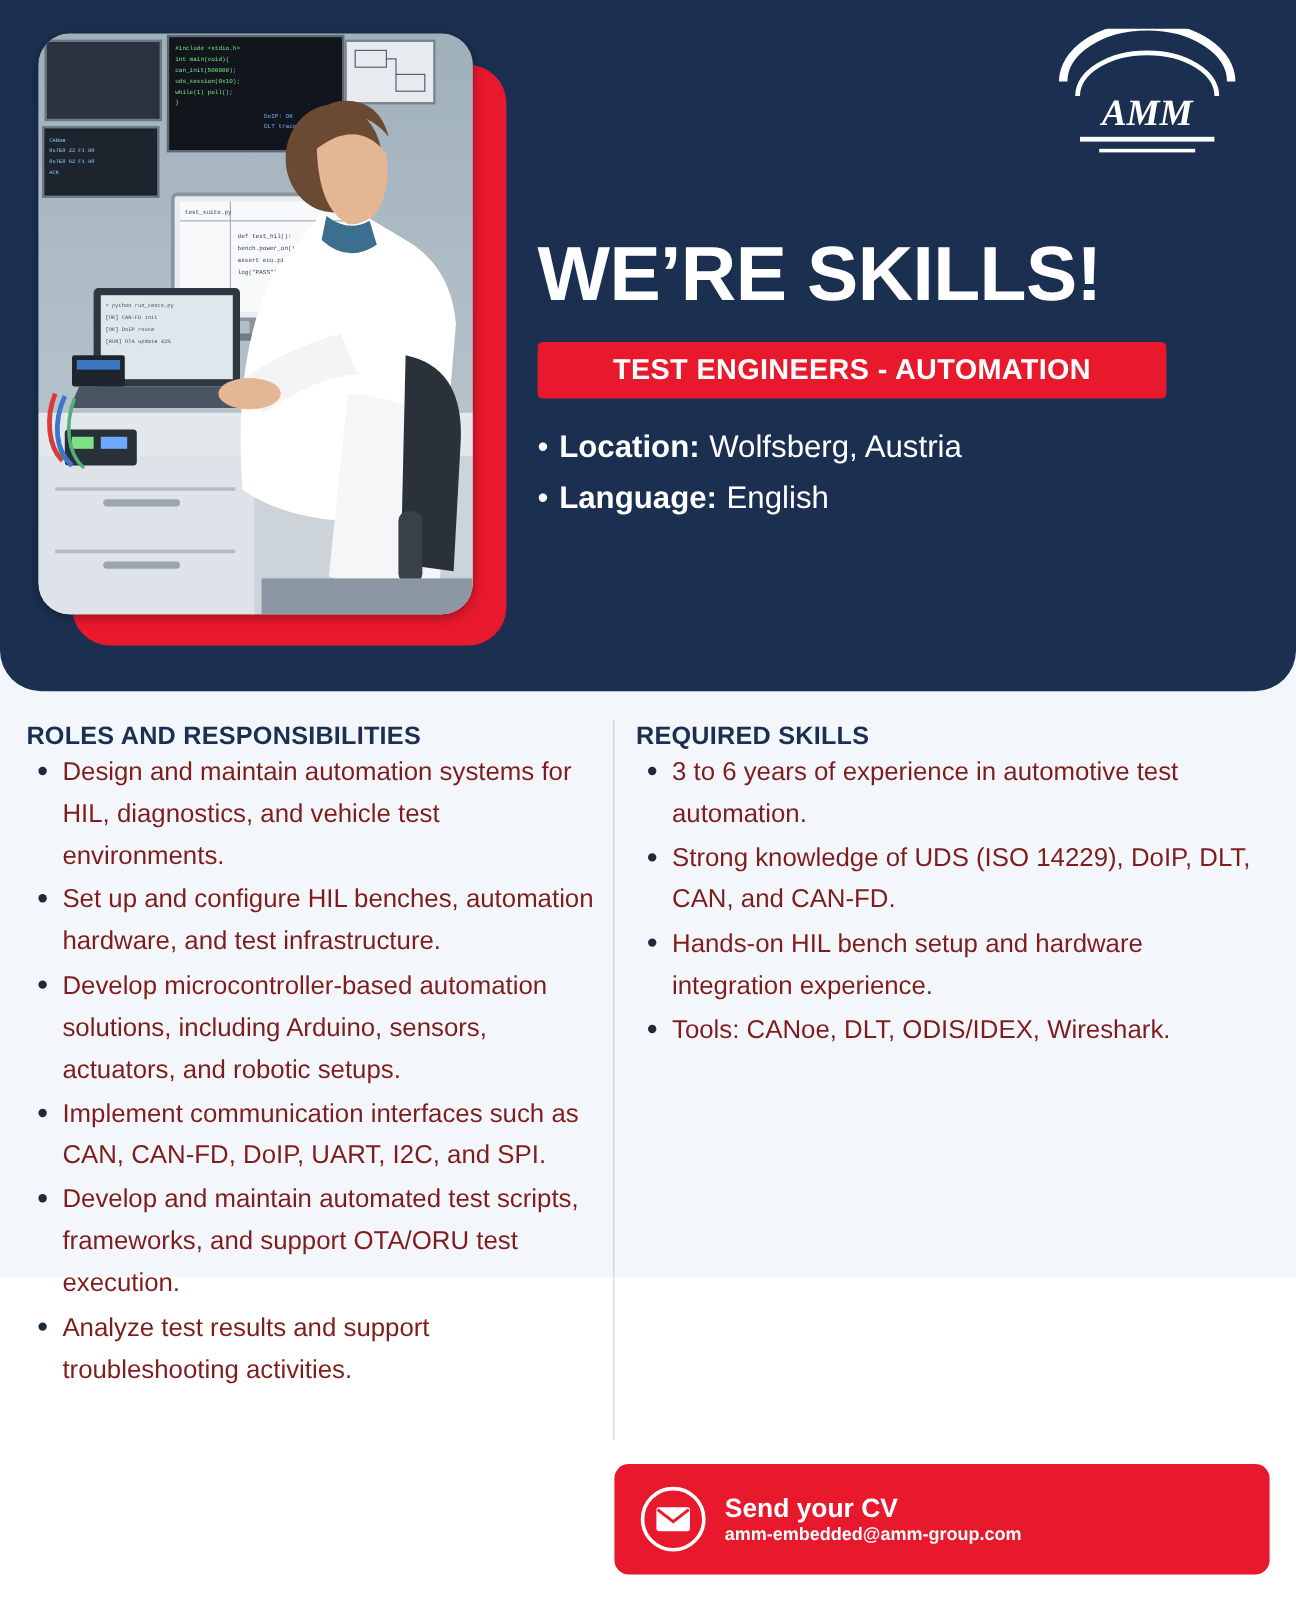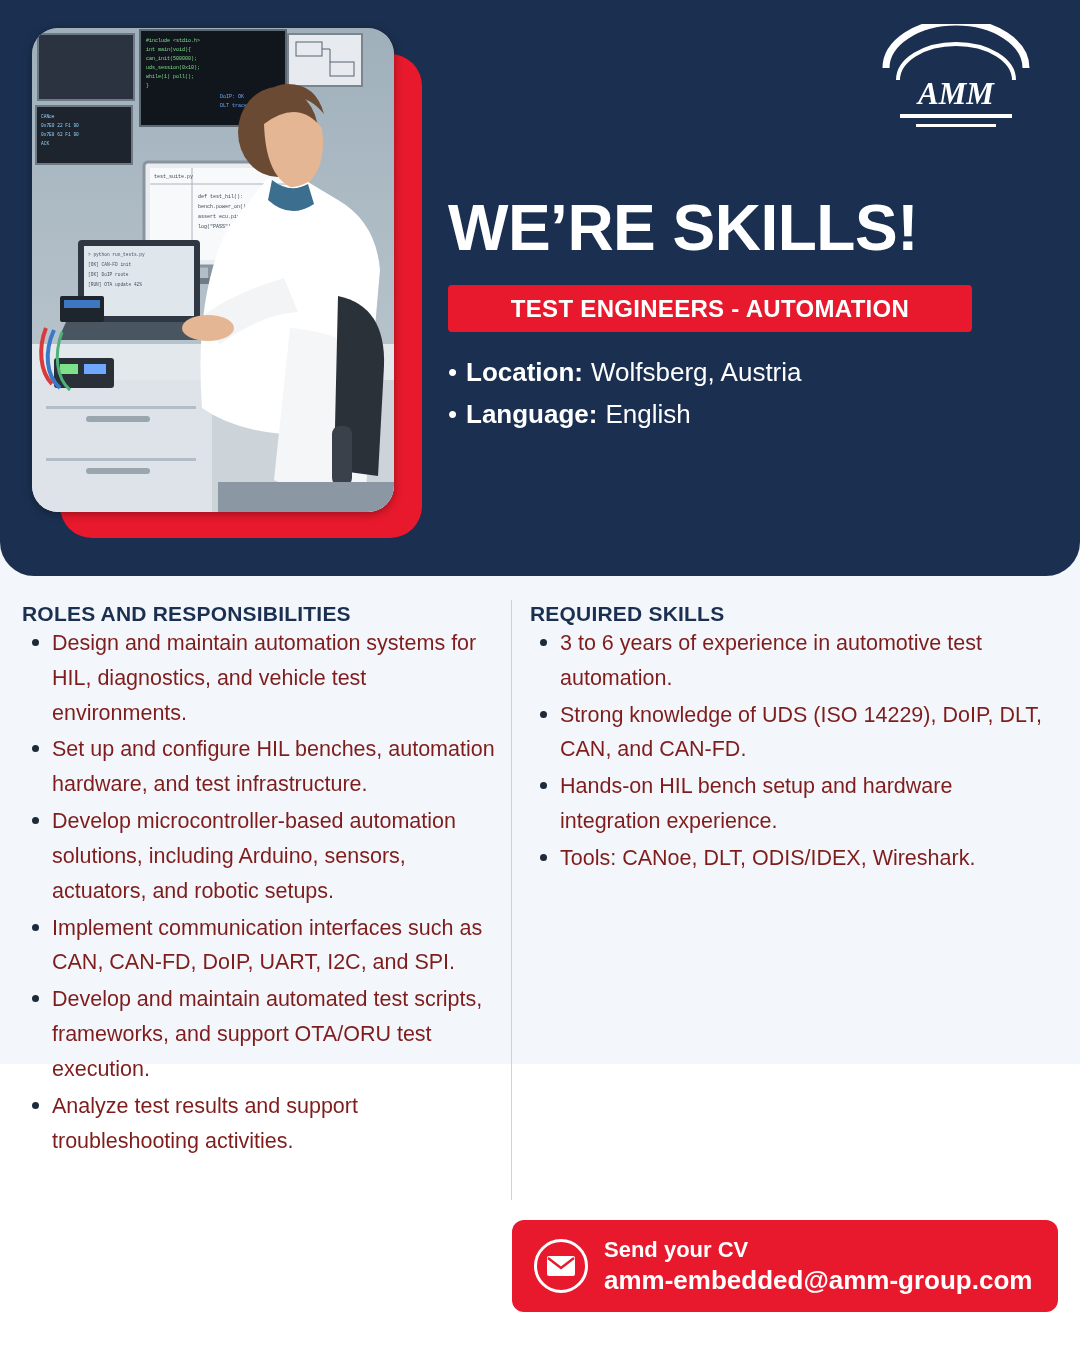--- a/index.html
+++ b/index.html
@@ -172,21 +172,21 @@
     border: 3px solid #ffffff;
     border-radius: 50%;
     display: flex;
     align-items: center;
     justify-content: center;
     margin-right: 16px;
   }
   .cta-icon svg { display: block; }
   .cta-text { color: #ffffff; }
   .cta-text .l1 { font-size: 22px; font-weight: 700; line-height: 1.25; }
-  .cta-text .l2 { font-size: 26px; font-weight: 700; line-height: 1.25; }
+  .cta-text .l2 { font-size: 15px; font-weight: 700; line-height: 1.25; }
 </style>
 </head>
 <body>
 
 <div class="poster">
 
   <div class="header">
     <div class="header-inner">
 
       <div class="logo">

